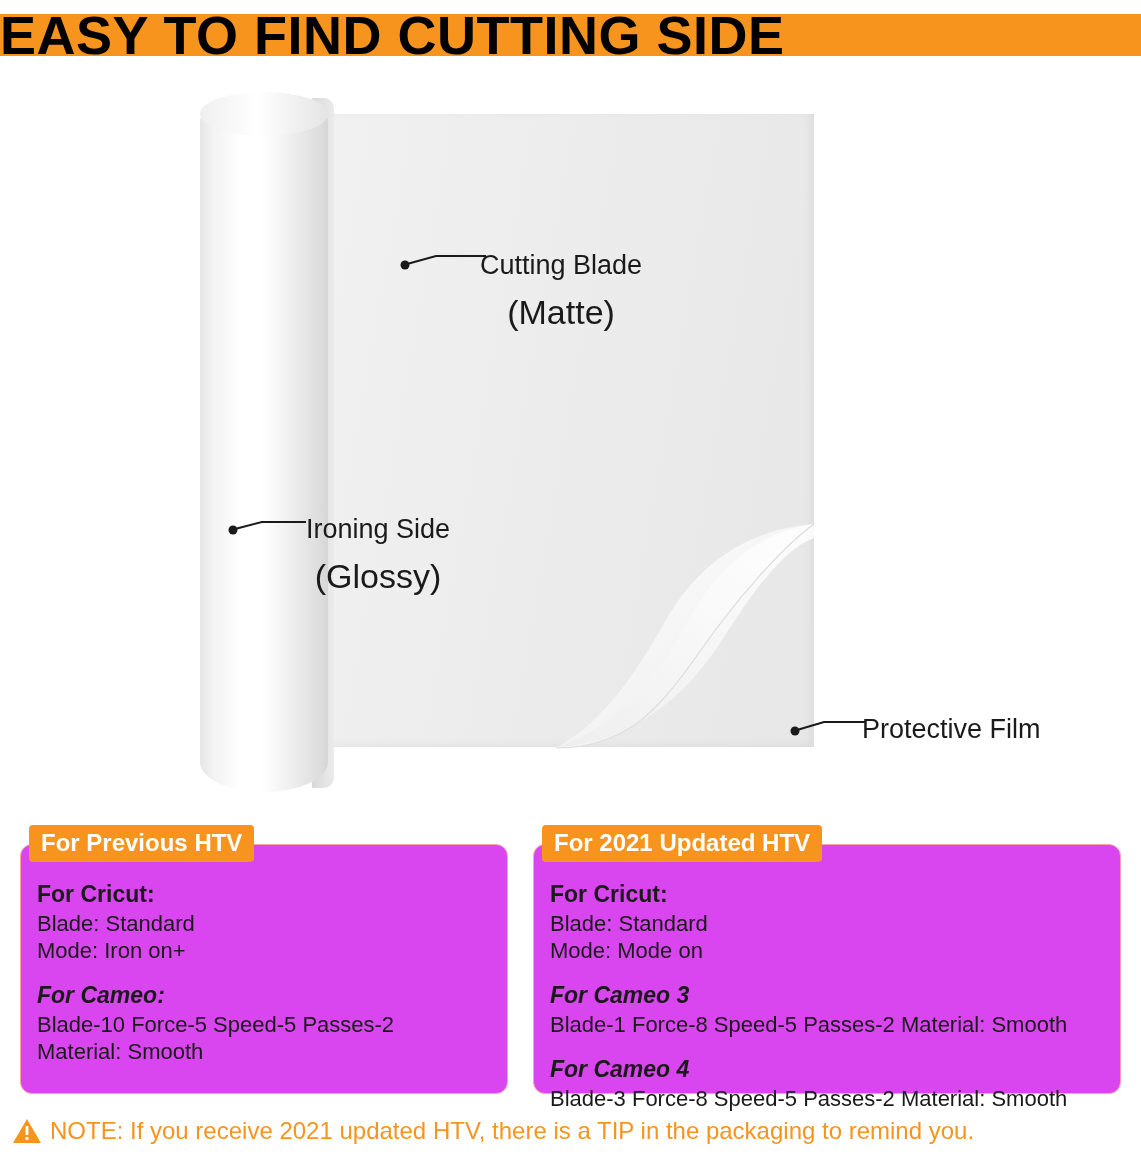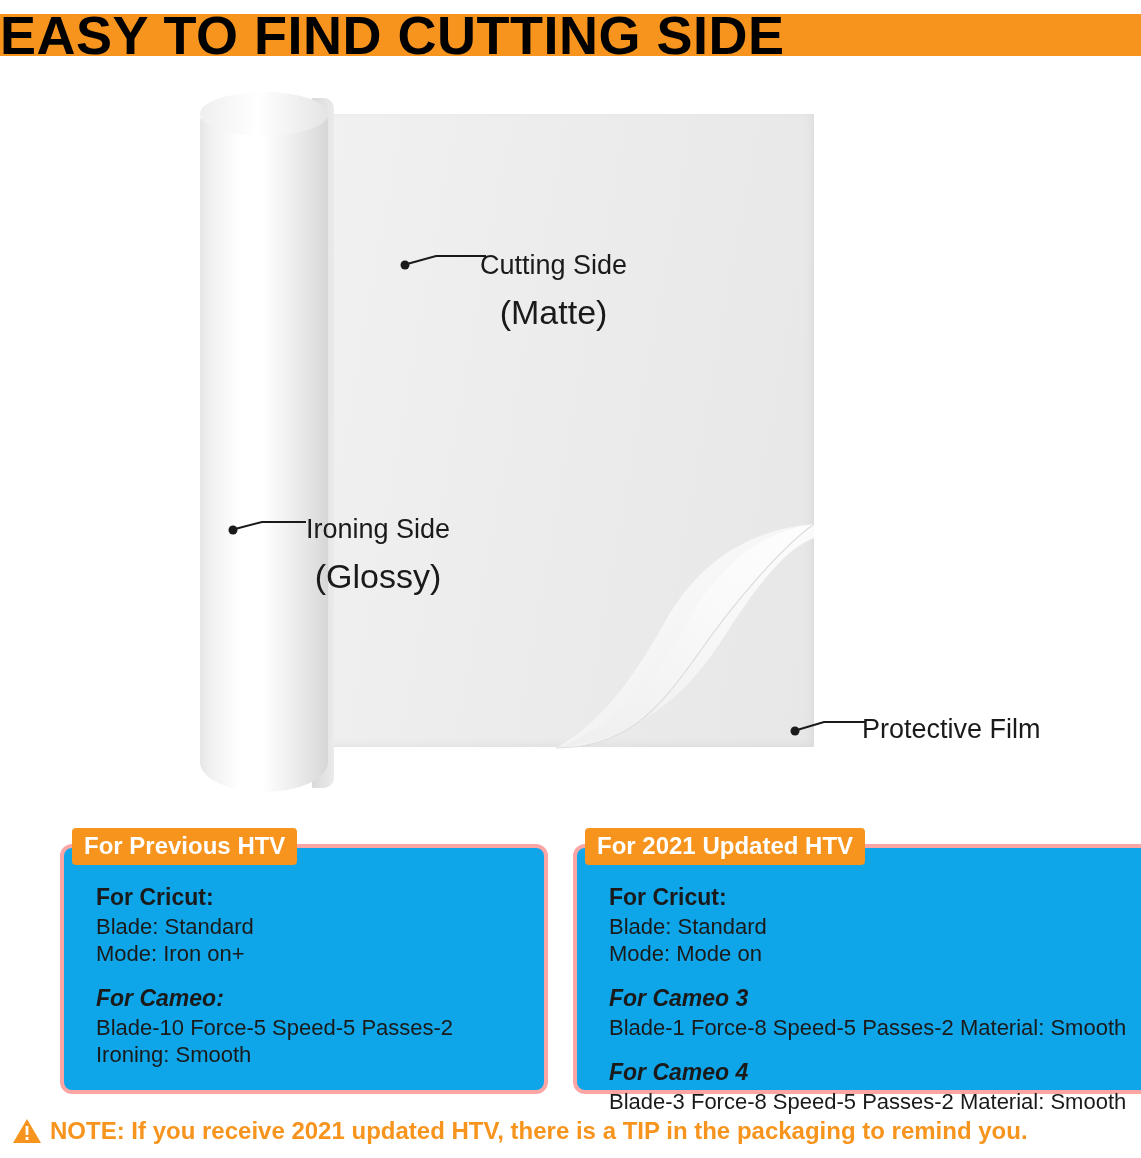--- a/index.html
+++ b/index.html
@@ -146,43 +146,42 @@
   .cards {
     position: absolute;
     left: 0;
     top: 832px;
     width: 1141px;
     height: 268px;
   }
   .card {
     position: absolute;
     top: 12px;
-    border: 4px solid #fca5a5;
+    border: 1px solid #fca5a5;
     border-radius: 12px;
-    background: #0ea5e9;
+    background: #d946ef;
     box-sizing: border-box;
-    margin-left: 40px;
   }
   #card-previous { left: 20px; width: 488px; height: 250px; }
   #card-updated  { left: 533px; width: 588px; height: 250px; }
 
   .card-tag {
     position: absolute;
     top: -20px;
     left: 8px;
     background: #f7941d;
     color: #ffffff;
     font-size: 24px;
     font-weight: bold;
     padding: 4px 12px 5px 12px;
     border-radius: 4px;
     white-space: nowrap;
   }
   .card-body {
-    padding: 36px 14px 10px 32px;
+    padding: 36px 14px 10px 16px;
   }
   .sec-head {
     font-size: 23px;
     font-weight: bold;
     color: #1a1a1a;
     margin: 0 0 3px 0;
   }
   .sec-head.spaced { margin-top: 18px; font-style: italic; }
   .sec-line {
     font-size: 22px;
@@ -204,21 +203,21 @@
     box-sizing: border-box;
   }
   .note-icon {
     width: 30px;
     height: 28px;
     margin-right: 8px;
     flex: none;
   }
   .note-text {
     font-size: 24px;
-    font-weight: bold;
+    font-weight: normal;
     color: #f7941d;
     white-space: nowrap;
   }
 </style>
 </head>
 <body>
 
 <div class="banner">
   <div class="banner-stripe"></div>
   <div class="banner-title">EASY TO FIND CUTTING SIDE</div>
@@ -266,21 +265,21 @@
     </svg>
   </div>
   <div class="leader" style="left:790px; top:648px;">
     <svg width="80" height="16" viewBox="0 0 80 16">
       <circle cx="5" cy="11" r="4.5" fill="#1a1a1a"></circle>
       <path d="M7 10 L34 2 L76 2" stroke="#1a1a1a" stroke-width="2" fill="none"></path>
     </svg>
   </div>
 
   <div class="callout" id="callout-cutting">
-    <span>Cutting Side</span>
+    <span>Cutting Blade</span>
     <span class="sub">(Matte)</span>
   </div>
   <div class="callout" id="callout-film">
     <span>Protective Film</span>
   </div>
   <div class="callout" id="callout-ironing">
     <span>Ironing Side</span>
     <span class="sub">(Glossy)</span>
   </div>
 </div>
@@ -288,21 +287,21 @@
 <div class="cards">
 
   <div class="card" id="card-previous">
     <div class="card-tag">For Previous HTV</div>
     <div class="card-body">
       <p class="sec-head">For Cricut:</p>
       <p class="sec-line">Blade: Standard</p>
       <p class="sec-line">Mode: Iron on+</p>
       <p class="sec-head spaced">For Cameo:</p>
       <p class="sec-line">Blade-10 Force-5  Speed-5 Passes-2</p>
-      <p class="sec-line">Ironing: Smooth</p>
+      <p class="sec-line">Material: Smooth</p>
     </div>
   </div>
 
   <div class="card" id="card-updated">
     <div class="card-tag">For 2021 Updated HTV</div>
     <div class="card-body">
       <p class="sec-head">For Cricut:</p>
       <p class="sec-line">Blade: Standard</p>
       <p class="sec-line">Mode: Mode on</p>
       <p class="sec-head spaced">For Cameo 3</p>

